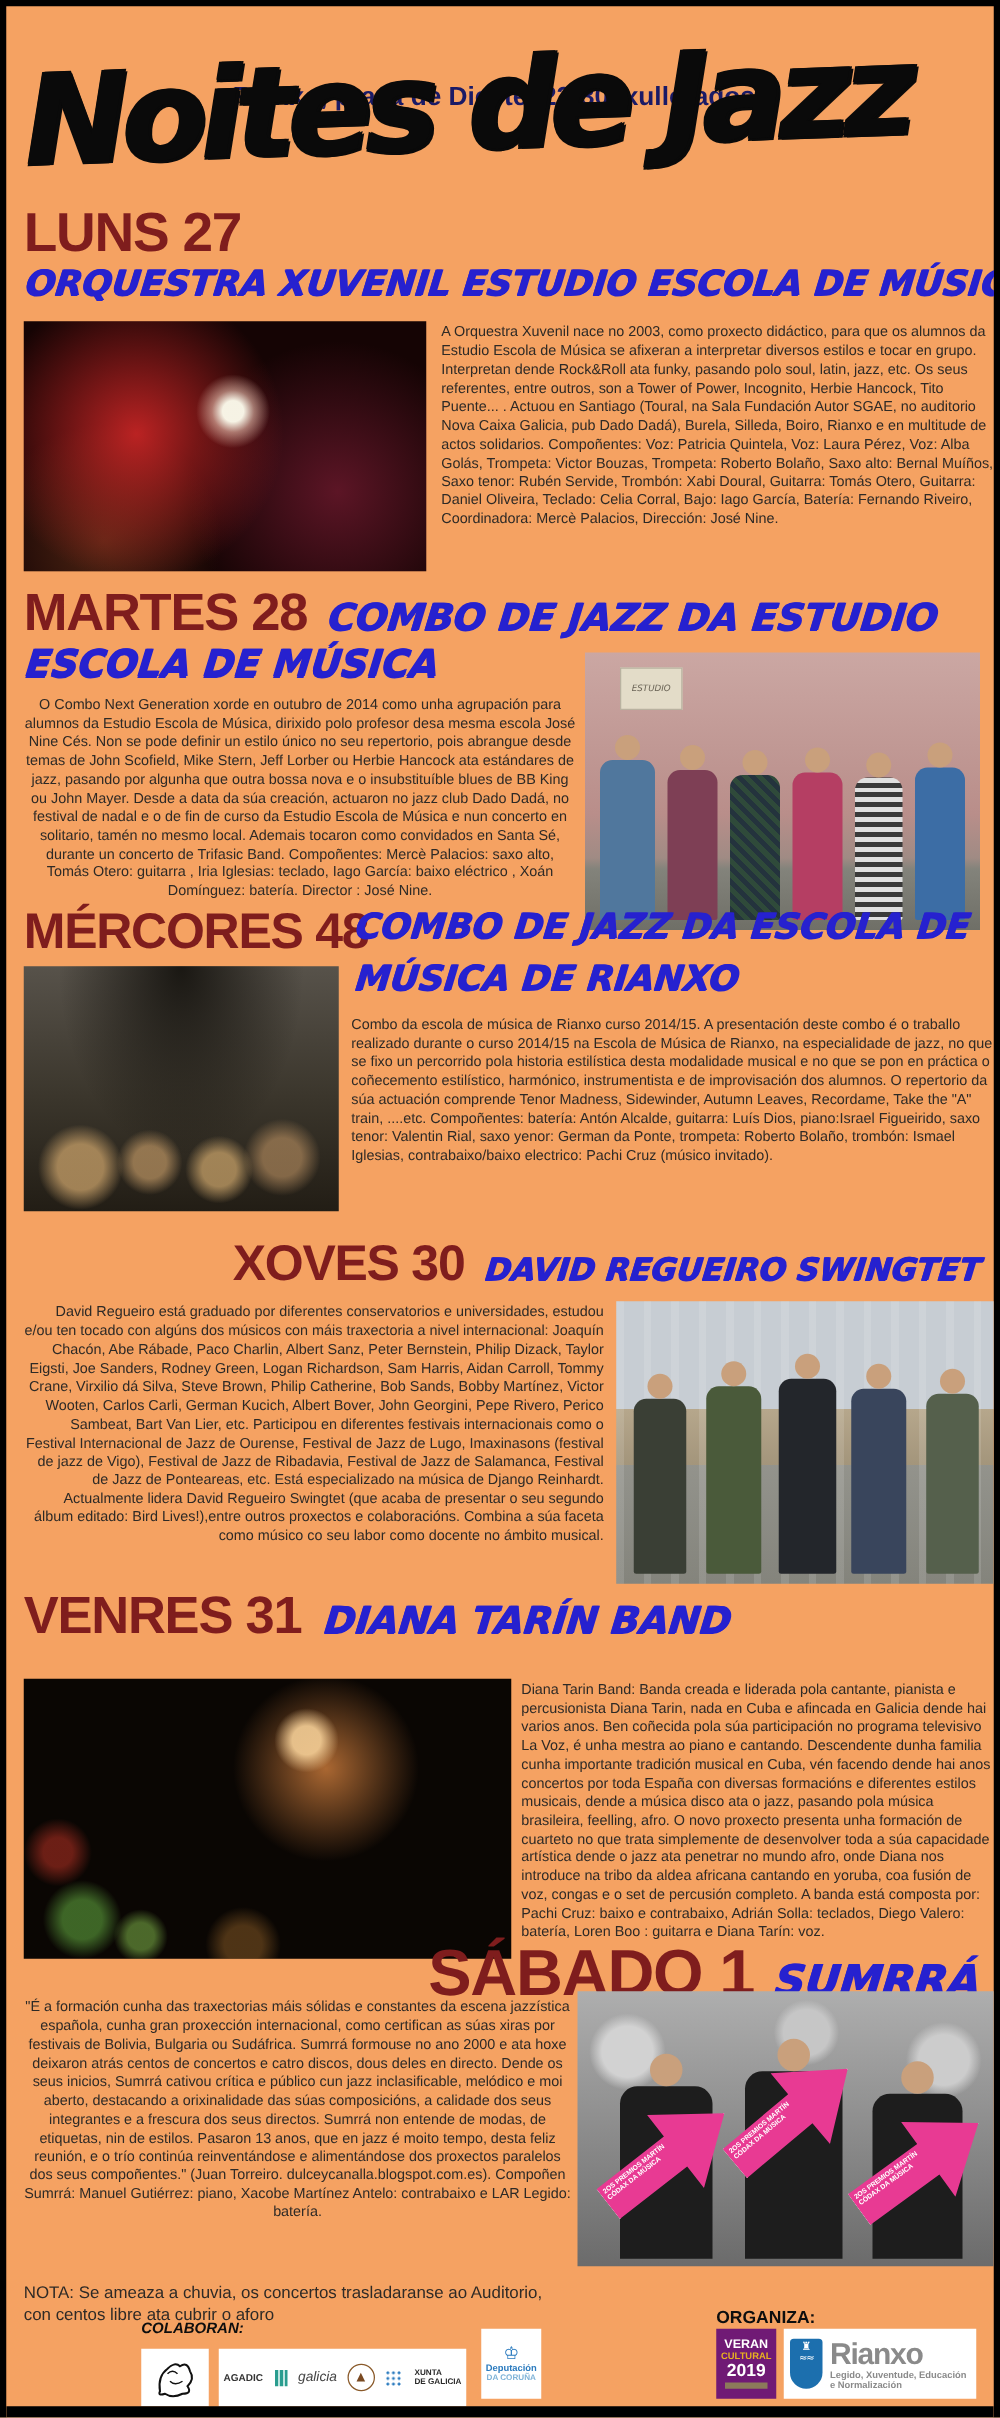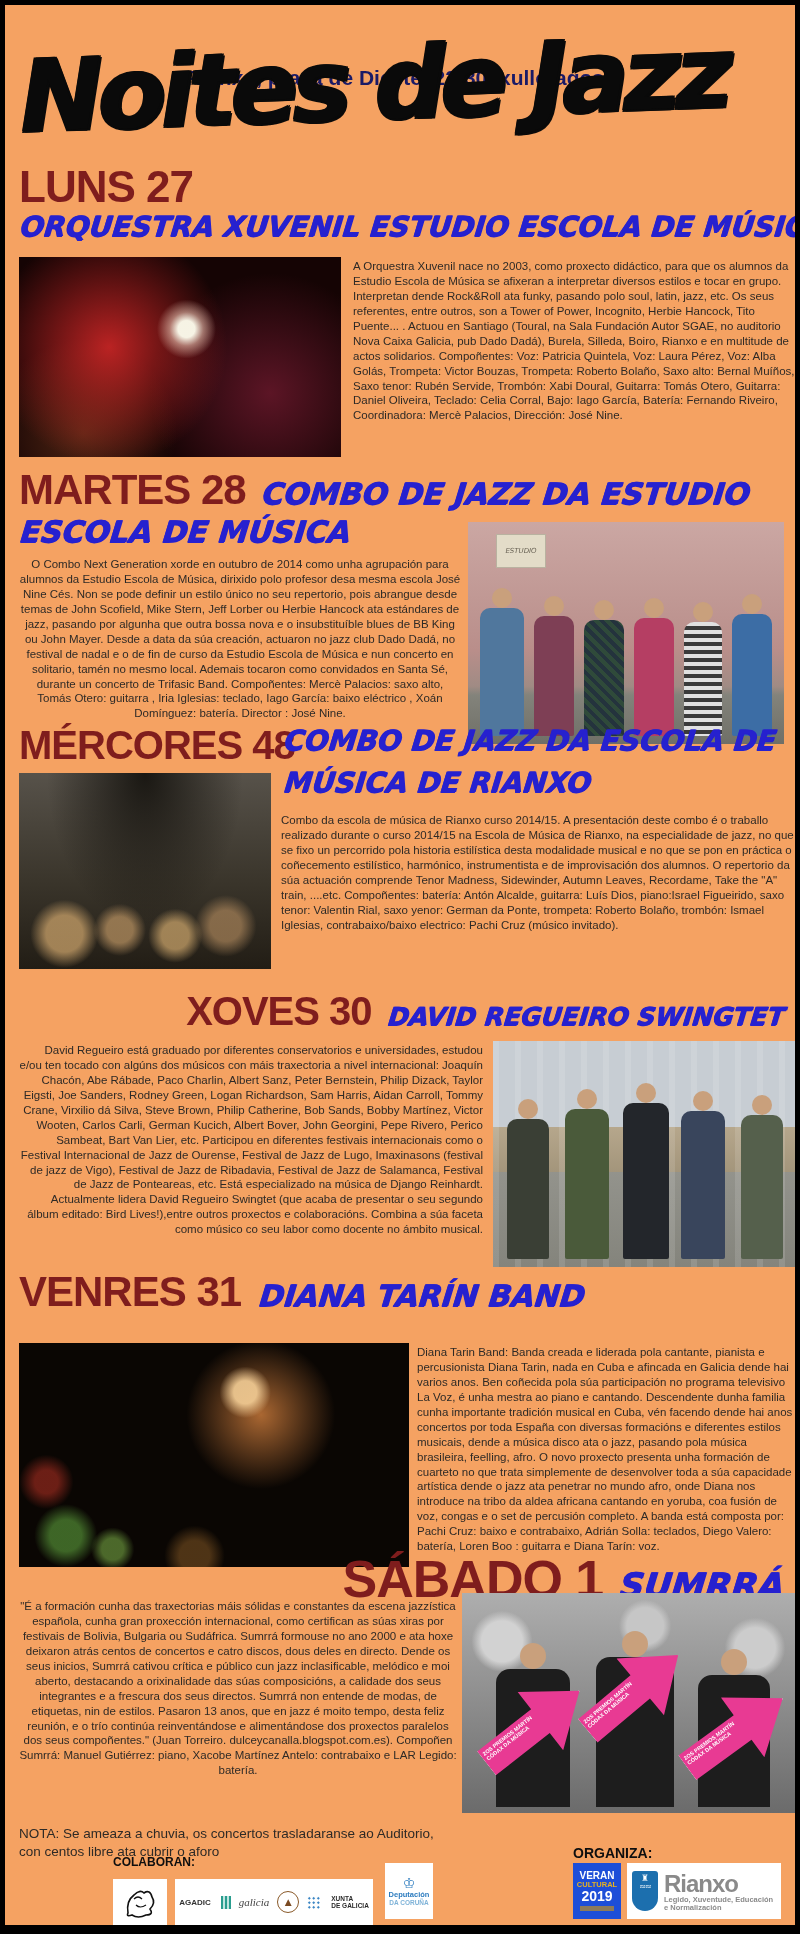--- a/index.html
+++ b/index.html
@@ -184,50 +184,50 @@
     <div class="arrow a2">
       <span>2OS PREMIOS MARTÍN CÓDAX DA MÚSICA</span>
     </div>
     <div class="arrow a3">
       <span>2OS PREMIOS MARTÍN CÓDAX DA MÚSICA</span>
     </div>
   </div>
 
   <div class="abs desc" style="left:14px;top:1820px;width:420px;font-size:13.5px;">NOTA: Se ameaza a chuvia, os concertos trasladaranse ao Auditorio, con centos libre ata cubrir o aforo</div>
 
-  <div class="abs label" style="left:108px;top:1850px;font-size:12px;">COLABORAN:</div>
+  <div class="abs label" style="left:108px;top:1850px;font-size:12px;font-style:italic;">COLABORAN:</div>
 
   <div class="logobox" style="left:108px;top:1874px;width:54px;height:46px;">
     <svg width="40" height="38" viewBox="0 0 40 38">
       <path d="M8 30 Q6 18 14 12 Q20 6 24 10 Q30 6 32 14 Q36 20 30 26 Q34 32 26 32 Q18 36 12 32 Q6 34 8 30 Z" fill="none" stroke="#111" stroke-width="1.6"></path>
       <path d="M14 16 Q18 12 22 16 M16 22 Q20 26 26 22" fill="none" stroke="#111" stroke-width="1.2"></path>
     </svg>
   </div>
 
   <div class="logobox" style="left:170px;top:1874px;width:198px;height:46px;gap:8px;">
     <span class="label" style="font-size:8px;color:#333;">AGADIC</span>
     <span class="agadic-bars"></span>
-    <span style="font-size:11px;font-style:italic;color:#444;font-family:Liberation Serif, serif;">galicia</span>
+    <span style="font-size:11px;font-style:italic;color:#444;font-family:Liberation Sans, sans-serif;">galicia</span>
     <span class="stamp">▲</span>
     <span class="xunta-grid"></span>
     <span style="font-size:6.5px;line-height:1.15;color:#2a2a2a;font-weight:bold;font-family:'Liberation Sans',sans-serif;">
       <span>XUNTA</span><br>
       <span>DE GALICIA</span>
     </span>
   </div>
 
   <div class="logobox" style="left:380px;top:1858px;width:48px;height:56px;flex-direction:column;">
     <span style="color:#2b7bbf;font-size:14px;line-height:1;">♔</span>
     <span style="color:#2b7bbf;font-size:7.5px;font-weight:bold;font-family:'Liberation Sans',sans-serif;">Deputación</span>
     <span style="color:#7fb3d8;font-size:6.5px;font-weight:bold;font-family:'Liberation Sans',sans-serif;">DA CORUÑA</span>
   </div>
 
   <div class="abs label" style="left:568px;top:1840px;font-size:14px;">ORGANIZA:</div>
 
-  <div class="abs" style="left:568px;top:1858px;width:48px;height:56px;background:#1d4ed8;display:flex;flex-direction:column;align-items:center;justify-content:center;">
+  <div class="abs" style="left:568px;top:1858px;width:48px;height:56px;background:#701a75;display:flex;flex-direction:column;align-items:center;justify-content:center;">
     <span style="color:#fff;font-size:10px;font-weight:bold;font-family:'Liberation Sans',sans-serif;line-height:1.05;">VERAN</span>
     <span style="color:#e8b21f;font-size:7.5px;font-weight:bold;font-family:'Liberation Sans',sans-serif;line-height:1.05;">CULTURAL</span>
     <span style="color:#fff;font-size:14px;font-weight:bold;font-family:'Liberation Sans',sans-serif;line-height:1.05;">2019</span>
     <span style="width:34px;height:5px;background:#8c7a5a;margin-top:2px;"></span>
   </div>
 
   <div class="abs" style="left:622px;top:1858px;width:154px;height:56px;background:#fff;display:flex;align-items:center;padding:0 5px;box-sizing:border-box;gap:6px;">
     <span class="shield">♜<span style="font-size:8px;letter-spacing:-1px;">≈≈</span></span>
     <span style="display:flex;flex-direction:column;line-height:1.05;">
       <span style="color:#8a8a8a;font-size:24px;font-weight:bold;font-family:'Liberation Sans',sans-serif;letter-spacing:-1px;">Rianxo</span>

